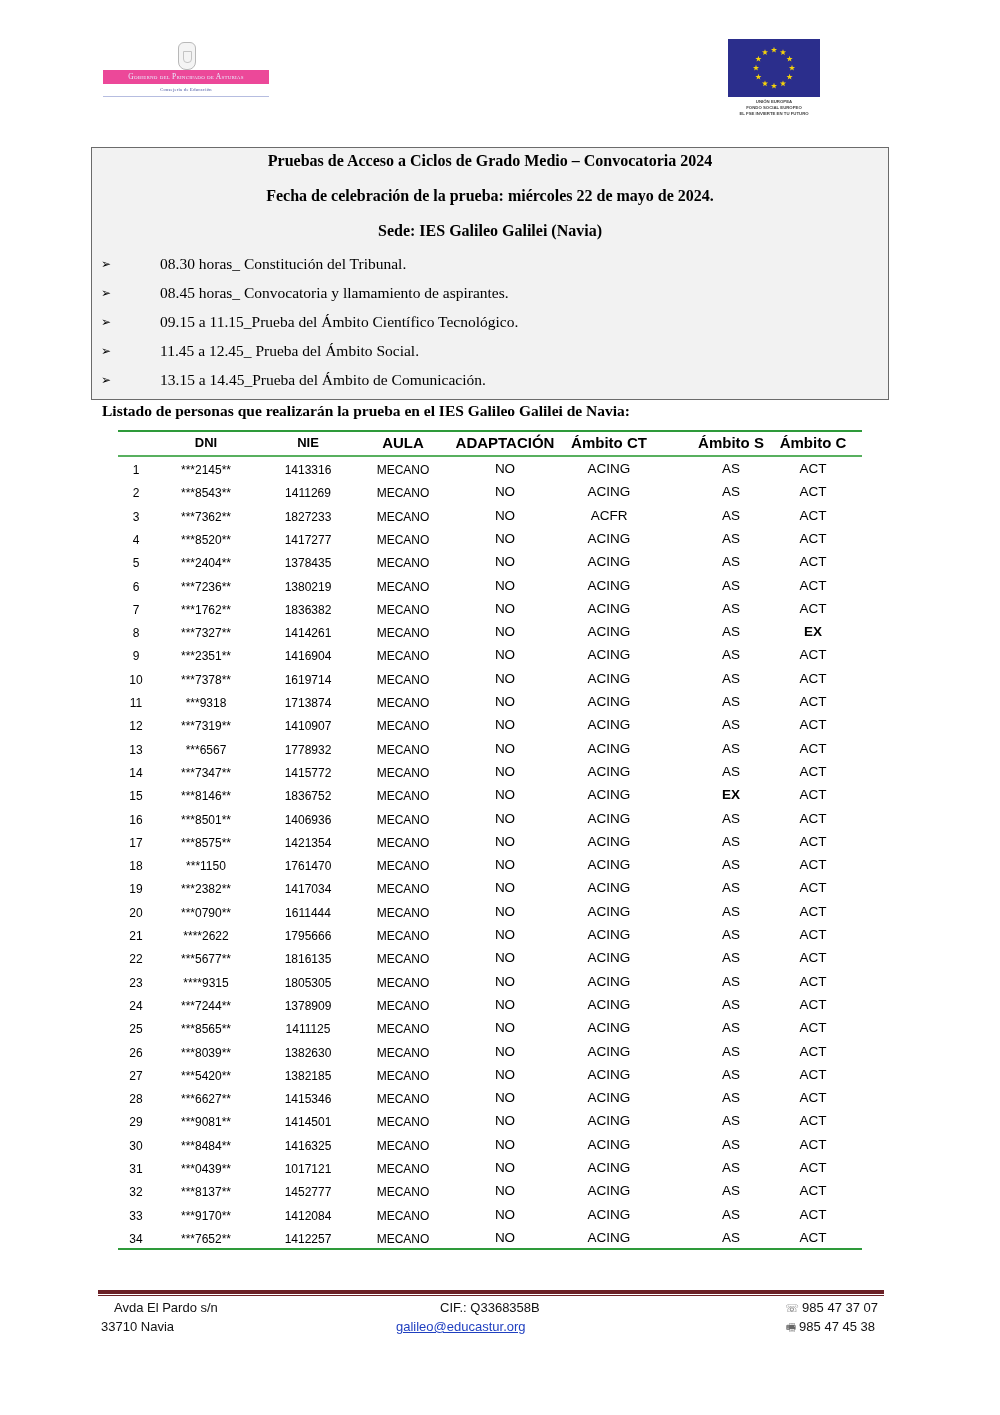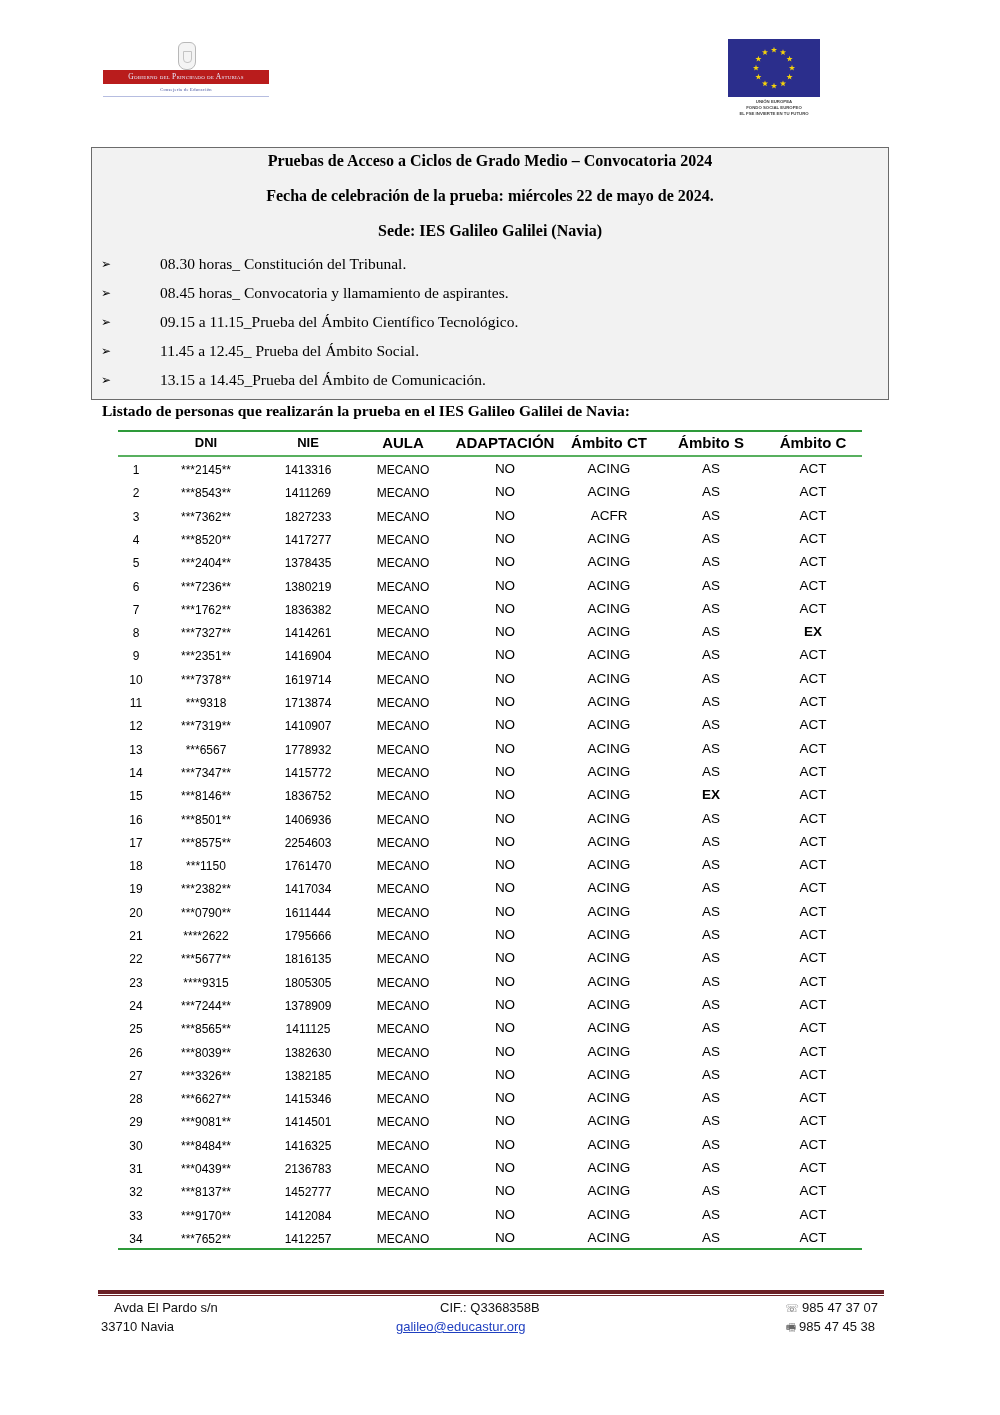--- a/index.html
+++ b/index.html
@@ -2,21 +2,21 @@
 <html><head>
 <meta charset="utf-8">
 <style>
   html, body { margin: 0; padding: 0; background: #ffffff; }
   body { width: 1000px; height: 1415px; position: relative; overflow: hidden; font-family: "Liberation Serif", serif; color: #000; }
 
   
   .logo-asturias { position: absolute; left: 103px; top: 40px; width: 166px; height: 60px; }
   .asturias-crest { position: absolute; left: 75px; top: 2px; width: 16px; height: 26px; border: 1px solid #b8b8b8; border-radius: 6px 6px 8px 8px; background: #f4f4f4; }
   .asturias-crest::before { content: ""; position: absolute; left: 4px; top: 8px; width: 7px; height: 10px; border: 1px solid #c4c4c4; border-radius: 0 0 4px 4px; }
-  .asturias-bar { position: absolute; left: 0; top: 30px; width: 166px; height: 14px; background: #b91c1c; color: #e8ecff; font-family: "Liberation Serif", serif; font-size: 7.5px; line-height: 14px; text-align: center; font-variant: small-caps; letter-spacing: 0.2px; white-space: nowrap; overflow: hidden; }
+  .asturias-bar { position: absolute; left: 0; top: 30px; width: 166px; height: 14px; background: #ec4899; color: #e8ecff; font-family: "Liberation Serif", serif; font-size: 7.5px; line-height: 14px; text-align: center; font-variant: small-caps; letter-spacing: 0.2px; white-space: nowrap; overflow: hidden; }
   .asturias-sub { position: absolute; left: 0; top: 47px; width: 166px; font-size: 4.5px; color: #3a4a9a; text-align: center; letter-spacing: 0.3px; }
   .asturias-line { position: absolute; left: 0; top: 56px; width: 166px; height: 1px; background: #b6bde0; }
 
   .logo-eu { position: absolute; left: 728px; top: 39px; width: 92px; height: 82px; }
   .eu-flag { position: absolute; left: 0; top: 0; width: 92px; height: 58px; background: #2b2e8c; }
   .eu-flag svg { width: 92px; height: 58px; display: block; }
   .eu-caption { position: absolute; left: -4px; top: 60px; width: 100px; font-family: "Liberation Sans", sans-serif; font-size: 4.3px; line-height: 5.8px; color: #444; text-align: center; font-weight: bold; white-space: nowrap; }
 
   
   .info-box { position: absolute; left: 91px; top: 147px; width: 798px; height: 253px; background: #f2f2f2; border: 1px solid #6b6b6b; box-sizing: border-box; }
@@ -41,21 +41,21 @@
   .cell.calibri { font-size: 12px; top: 2px; }
   .cell.arial { font-size: 13.5px; }
   .cell.bold { font-weight: bold; }
 
   .c-num { left: 0; width: 36px; }
   .c-dni { left: 48px; width: 80px; }
   .c-nie { left: 150px; width: 80px; }
   .c-aula { left: 245px; width: 80px; }
   .c-adap { left: 337px; width: 100px; }
   .c-ct { left: 441px; width: 100px; }
-  .c-s { left: 543px; width: 100px; }
+  .c-s { left: 563px; width: 100px; }
   .c-c { left: 645px; width: 100px; }
 
   
   .footer-rule1 { position: absolute; left: 98px; top: 1290px; width: 786px; height: 4px; background: #6b2126; }
   .footer-rule2 { position: absolute; left: 98px; top: 1295px; width: 786px; height: 1px; background: #6b2126; }
   .ft { position: absolute; font-family: "Liberation Sans", sans-serif; font-size: 13px; line-height: 16px; white-space: nowrap; color: #111; }
   .ft-addr1 { left: 114px; top: 1300px; }
   .ft-addr2 { left: 101px; top: 1319px; }
   .ft-cif { left: 440px; top: 1300px; }
   .ft-email { left: 396px; top: 1319px; color: #1f3fc0; text-decoration: underline; }
@@ -294,21 +294,21 @@
         <div class="cell c-nie calibri">1406936</div>
         <div class="cell c-aula calibri">MECANO</div>
         <div class="cell c-adap arial">NO</div>
         <div class="cell c-ct arial">ACING</div>
         <div class="cell c-s arial">AS</div>
         <div class="cell c-c arial">ACT</div>
       </div>
       <div class="row" style="top: 399.8px;">
         <div class="cell c-num calibri">17</div>
         <div class="cell c-dni calibri">***8575**</div>
-        <div class="cell c-nie calibri">2254603</div>
+        <div class="cell c-nie calibri">1421354</div>
         <div class="cell c-aula calibri">MECANO</div>
         <div class="cell c-adap arial">NO</div>
         <div class="cell c-ct arial">ACING</div>
         <div class="cell c-s arial">AS</div>
         <div class="cell c-c arial">ACT</div>
       </div>
       <div class="row" style="top: 423.1px;">
         <div class="cell c-num calibri">18</div>
         <div class="cell c-dni calibri">***1150</div>
         <div class="cell c-nie calibri">1761470</div>
@@ -393,21 +393,21 @@
         <div class="cell c-dni calibri">***8039**</div>
         <div class="cell c-nie calibri">1382630</div>
         <div class="cell c-aula calibri">MECANO</div>
         <div class="cell c-adap arial">NO</div>
         <div class="cell c-ct arial">ACING</div>
         <div class="cell c-s arial">AS</div>
         <div class="cell c-c arial">ACT</div>
       </div>
       <div class="row" style="top: 632.8px;">
         <div class="cell c-num calibri">27</div>
-        <div class="cell c-dni calibri">***3326**</div>
+        <div class="cell c-dni calibri">***5420**</div>
         <div class="cell c-nie calibri">1382185</div>
         <div class="cell c-aula calibri">MECANO</div>
         <div class="cell c-adap arial">NO</div>
         <div class="cell c-ct arial">ACING</div>
         <div class="cell c-s arial">AS</div>
         <div class="cell c-c arial">ACT</div>
       </div>
       <div class="row" style="top: 656.1px;">
         <div class="cell c-num calibri">28</div>
         <div class="cell c-dni calibri">***6627**</div>
@@ -434,21 +434,21 @@
         <div class="cell c-nie calibri">1416325</div>
         <div class="cell c-aula calibri">MECANO</div>
         <div class="cell c-adap arial">NO</div>
         <div class="cell c-ct arial">ACING</div>
         <div class="cell c-s arial">AS</div>
         <div class="cell c-c arial">ACT</div>
       </div>
       <div class="row" style="top: 726px;">
         <div class="cell c-num calibri">31</div>
         <div class="cell c-dni calibri">***0439**</div>
-        <div class="cell c-nie calibri">2136783</div>
+        <div class="cell c-nie calibri">1017121</div>
         <div class="cell c-aula calibri">MECANO</div>
         <div class="cell c-adap arial">NO</div>
         <div class="cell c-ct arial">ACING</div>
         <div class="cell c-s arial">AS</div>
         <div class="cell c-c arial">ACT</div>
       </div>
       <div class="row" style="top: 749.3px;">
         <div class="cell c-num calibri">32</div>
         <div class="cell c-dni calibri">***8137**</div>
         <div class="cell c-nie calibri">1452777</div>

